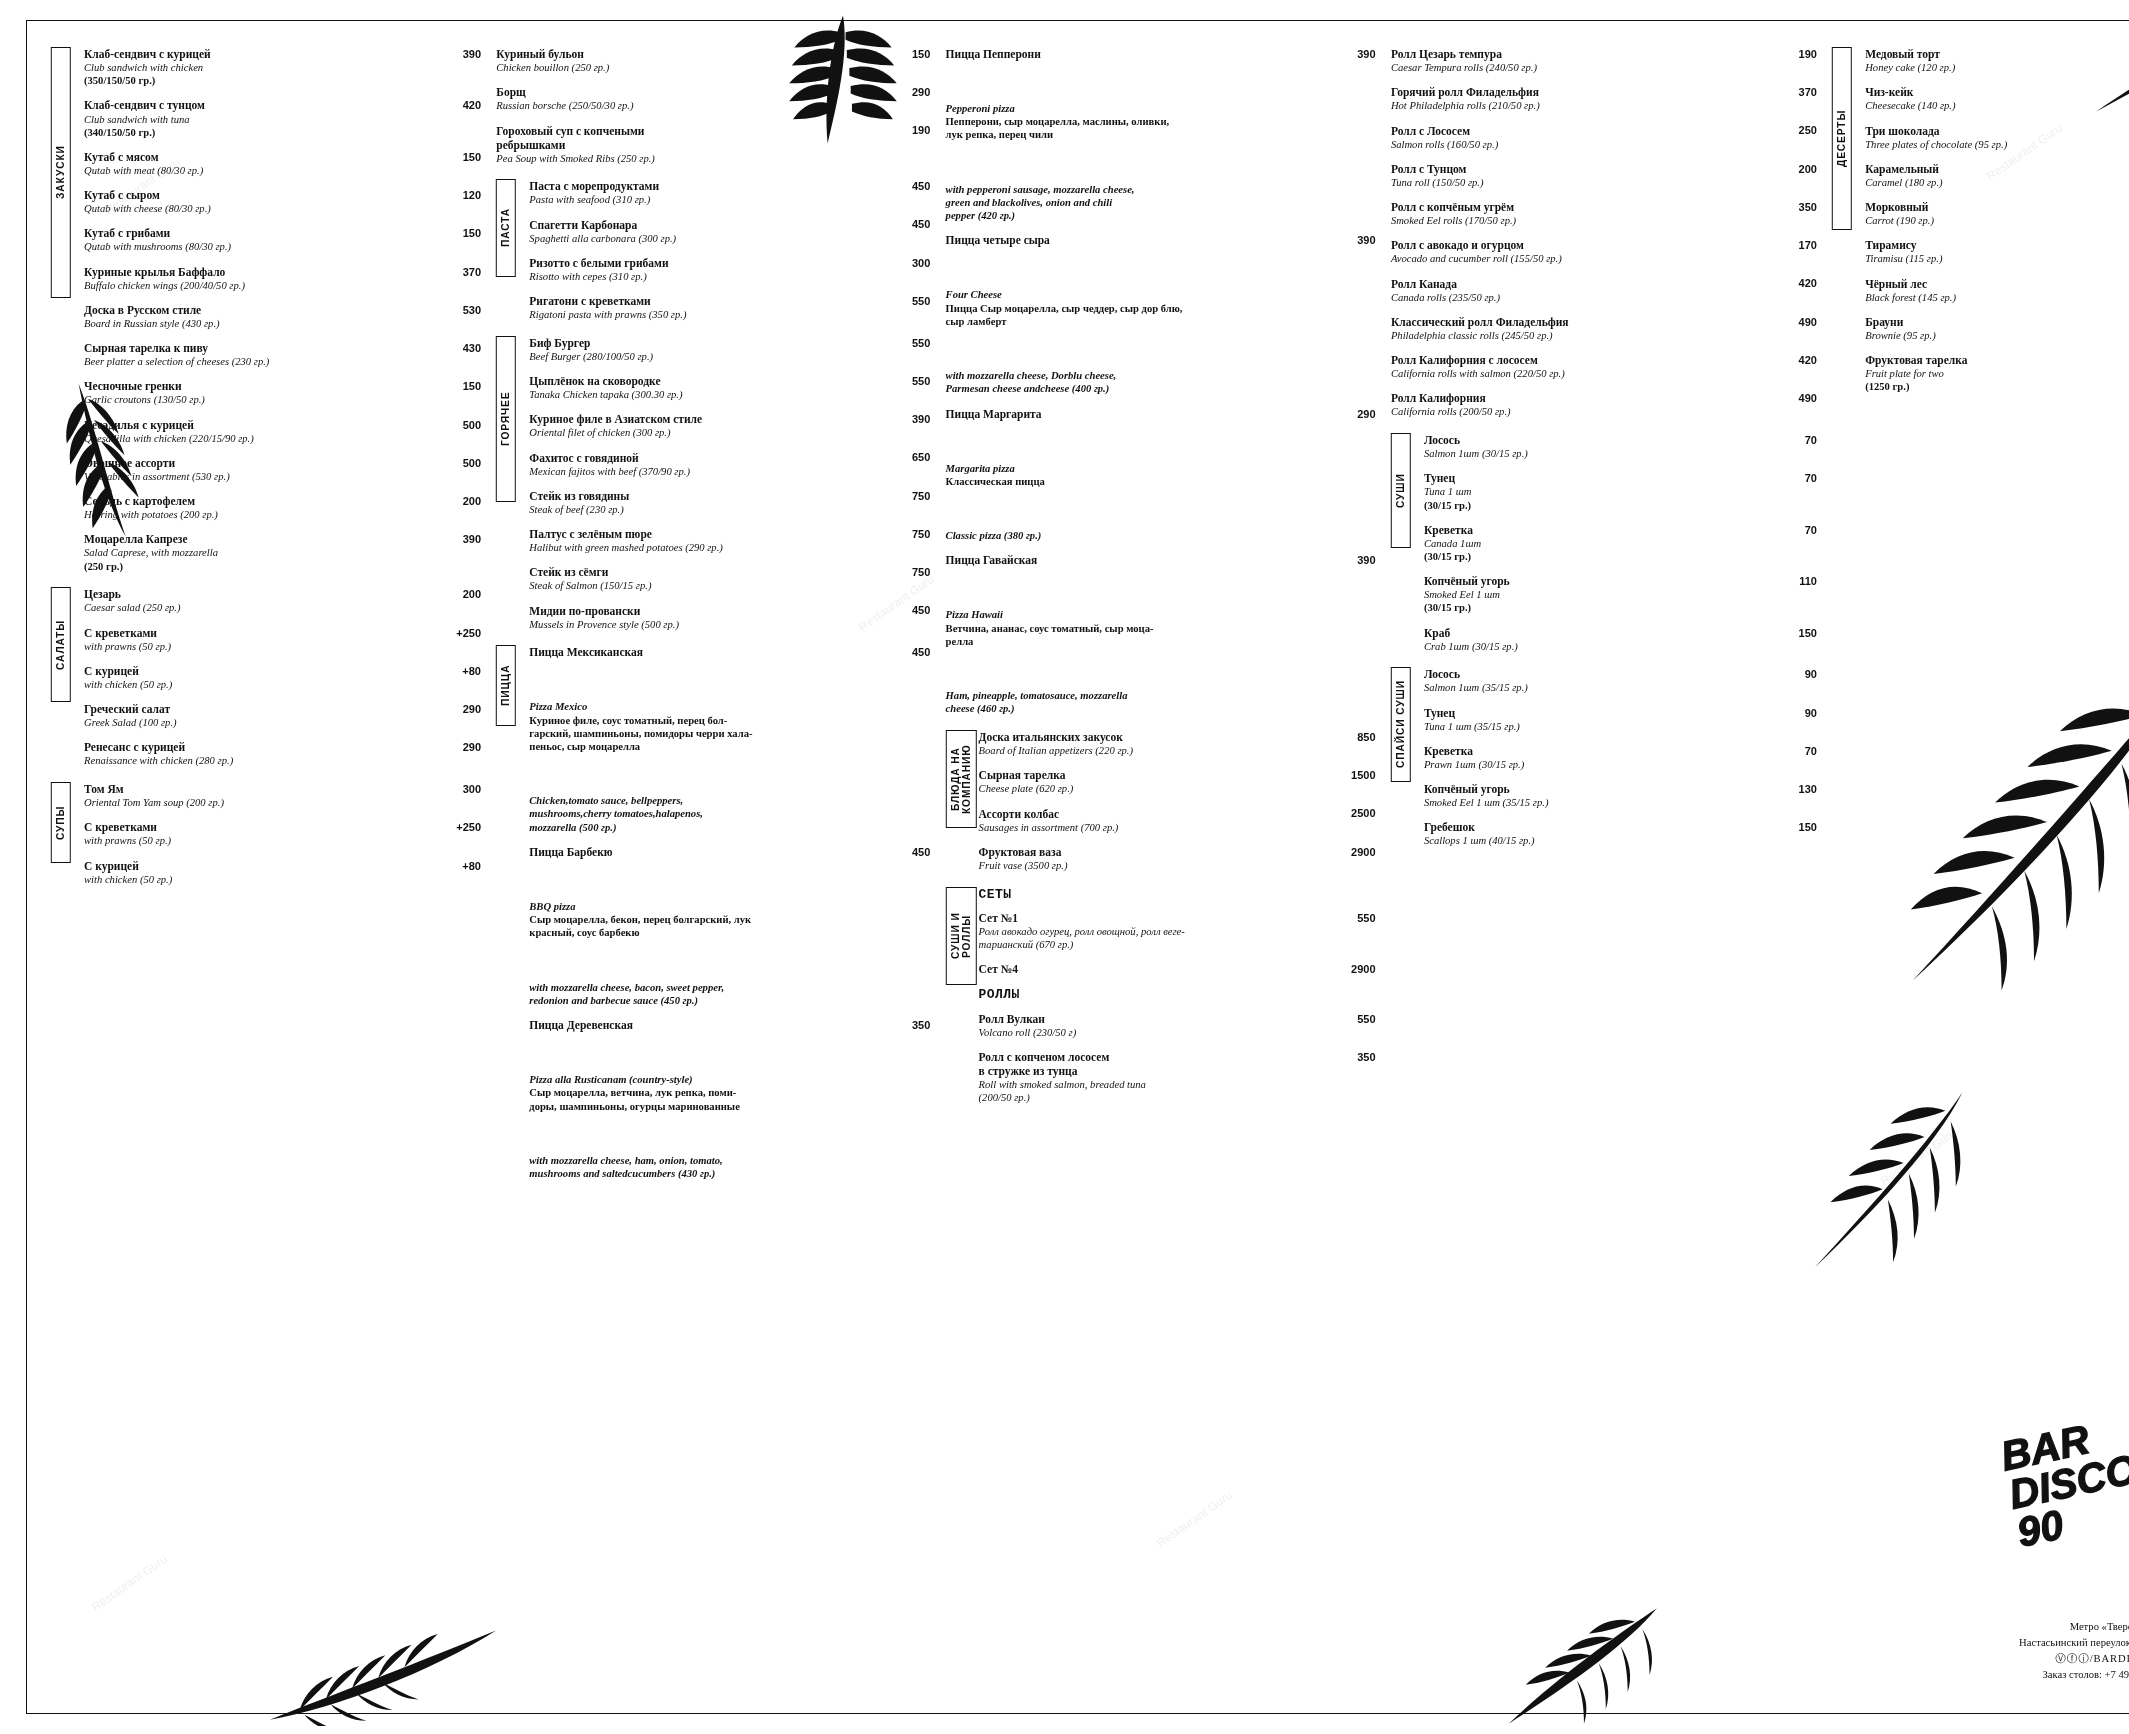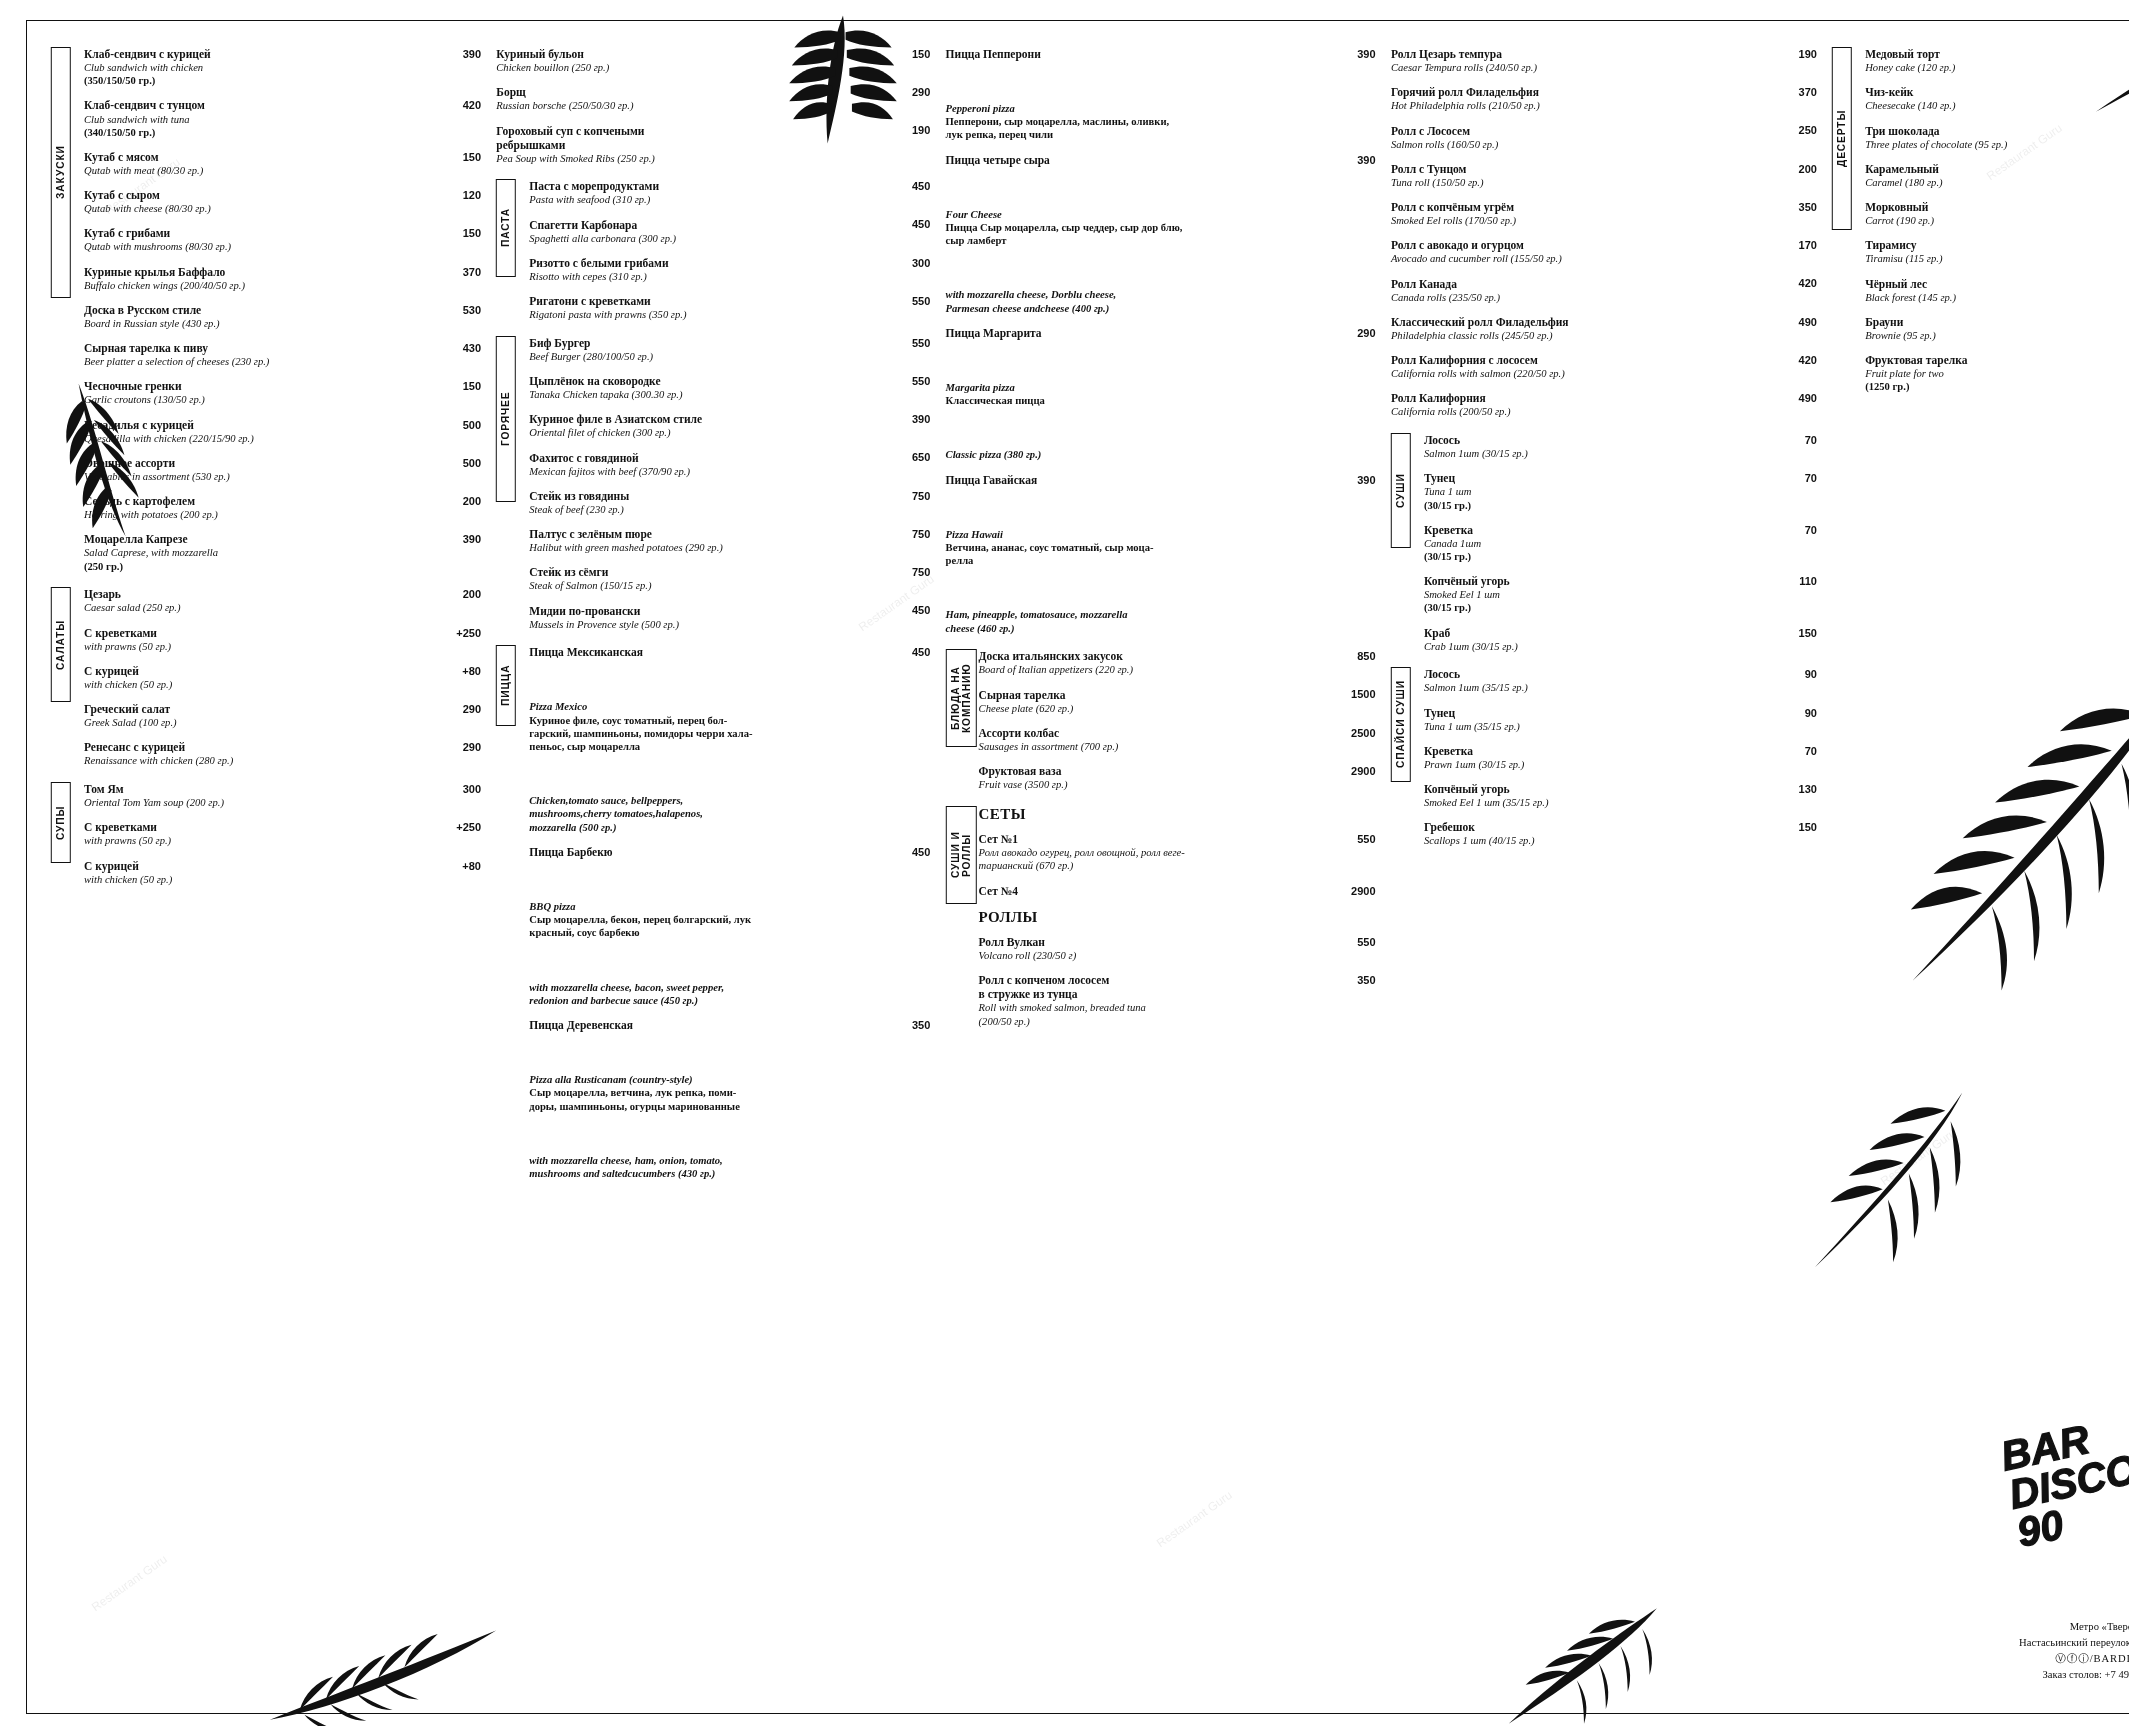--- a/index.html
+++ b/index.html
@@ -97,23 +97,23 @@
     display:block;
     font-weight:bold;
   }
   .item .price{
     position:absolute;right:0;top:0.9px;
     font-family:"Liberation Sans", sans-serif;
     font-weight:bold;
     font-size:11px;
   }
   .hdr{
-    font-family:Liberation Serif, serif;
+    font-family:Liberation Mono, monospace;
     font-weight:bold;
-    font-size:15px;
+    font-size:13px;
     letter-spacing:0.4px;
     margin:3.4px 0 9.4px 0;
   }
   .footer{
     position:absolute;
     right:64px;bottom:51px;
     width:324px;
     text-align:center;
     font-family:"Liberation Serif", serif;
     font-size:10.6px;
@@ -510,20 +510,21 @@
           </div>
         </div>
       </div>
       <div class="col c3">
         <div class="section nolabel">
           <div class="items">
             <div class="item">
               <span class="nm">Пицца Пепперони</span>
               <span class="desc-b">Pepperoni pizza</span>
               <span class="sub">Пепперони, сыр моцарелла, маслины, оливки,<br>лук репка, перец чили</span>
+              <span class="desc-b">with pepperoni sausage, mozzarella cheese,<br>green and blackolives, onion and chili<br>pepper (420 гр.)</span>
               <span class="price">390</span>
             </div>
             <div class="item">
               <span class="nm">Пицца четыре сыра</span>
               <span class="desc-b">Four Cheese</span>
               <span class="sub">Пицца Сыр моцарелла, сыр чеддер, сыр дор блю,<br>сыр ламберт</span>
               <span class="desc-b">with mozzarella cheese, Dorblu cheese,<br>Parmesan cheese andcheese (400 гр.)</span>
               <span class="price">390</span>
             </div>
             <div class="item">

